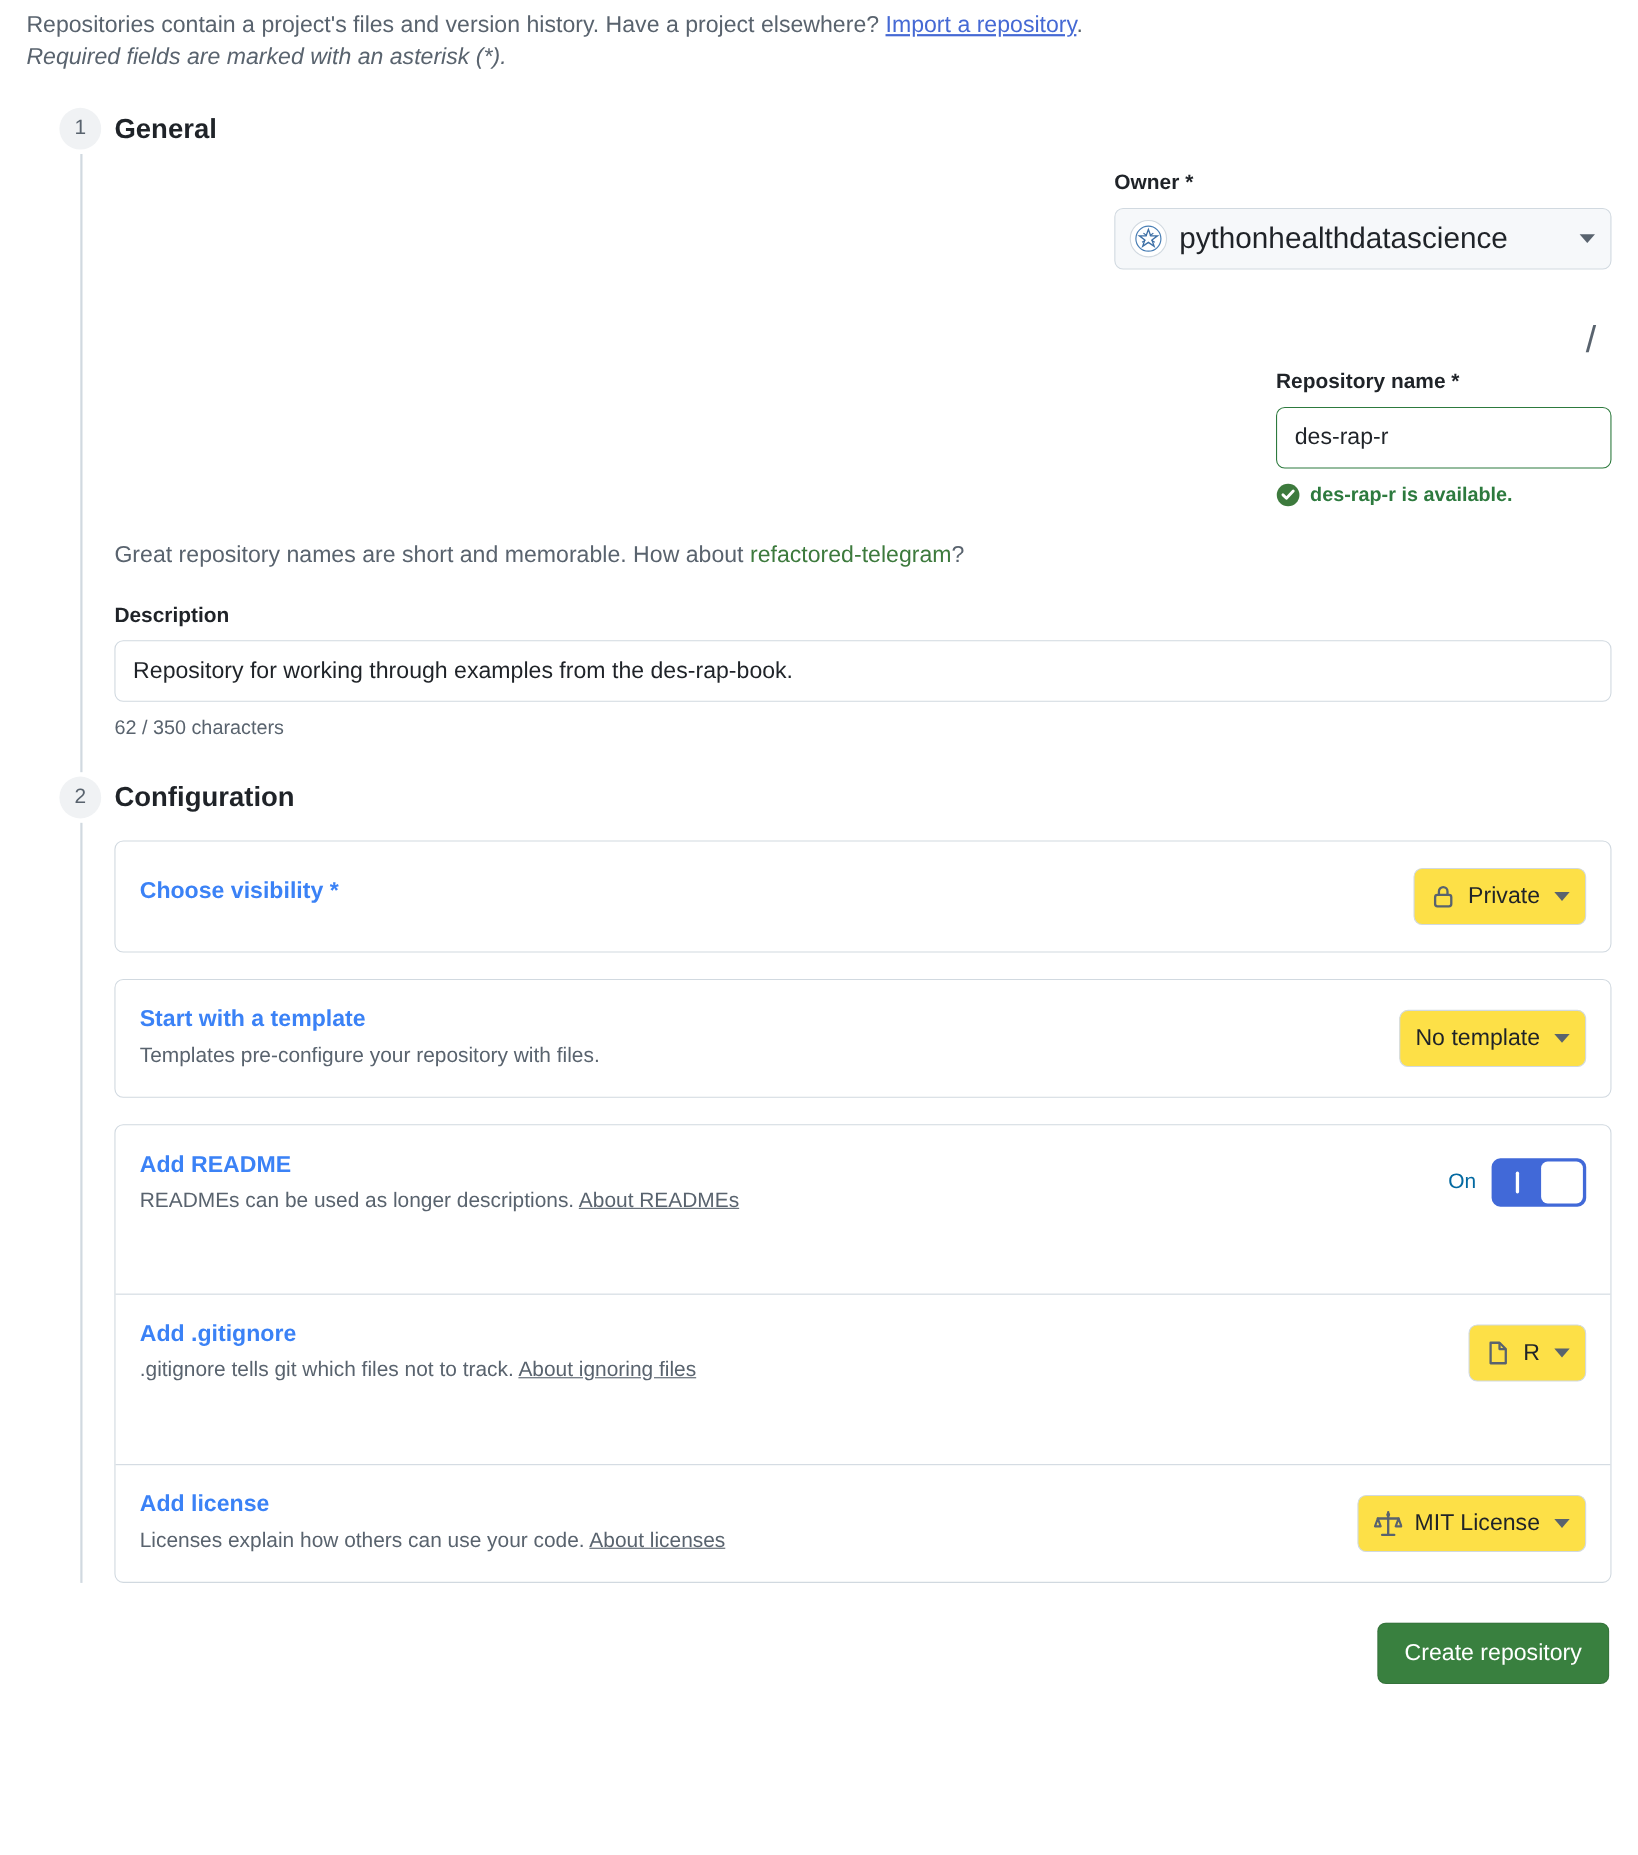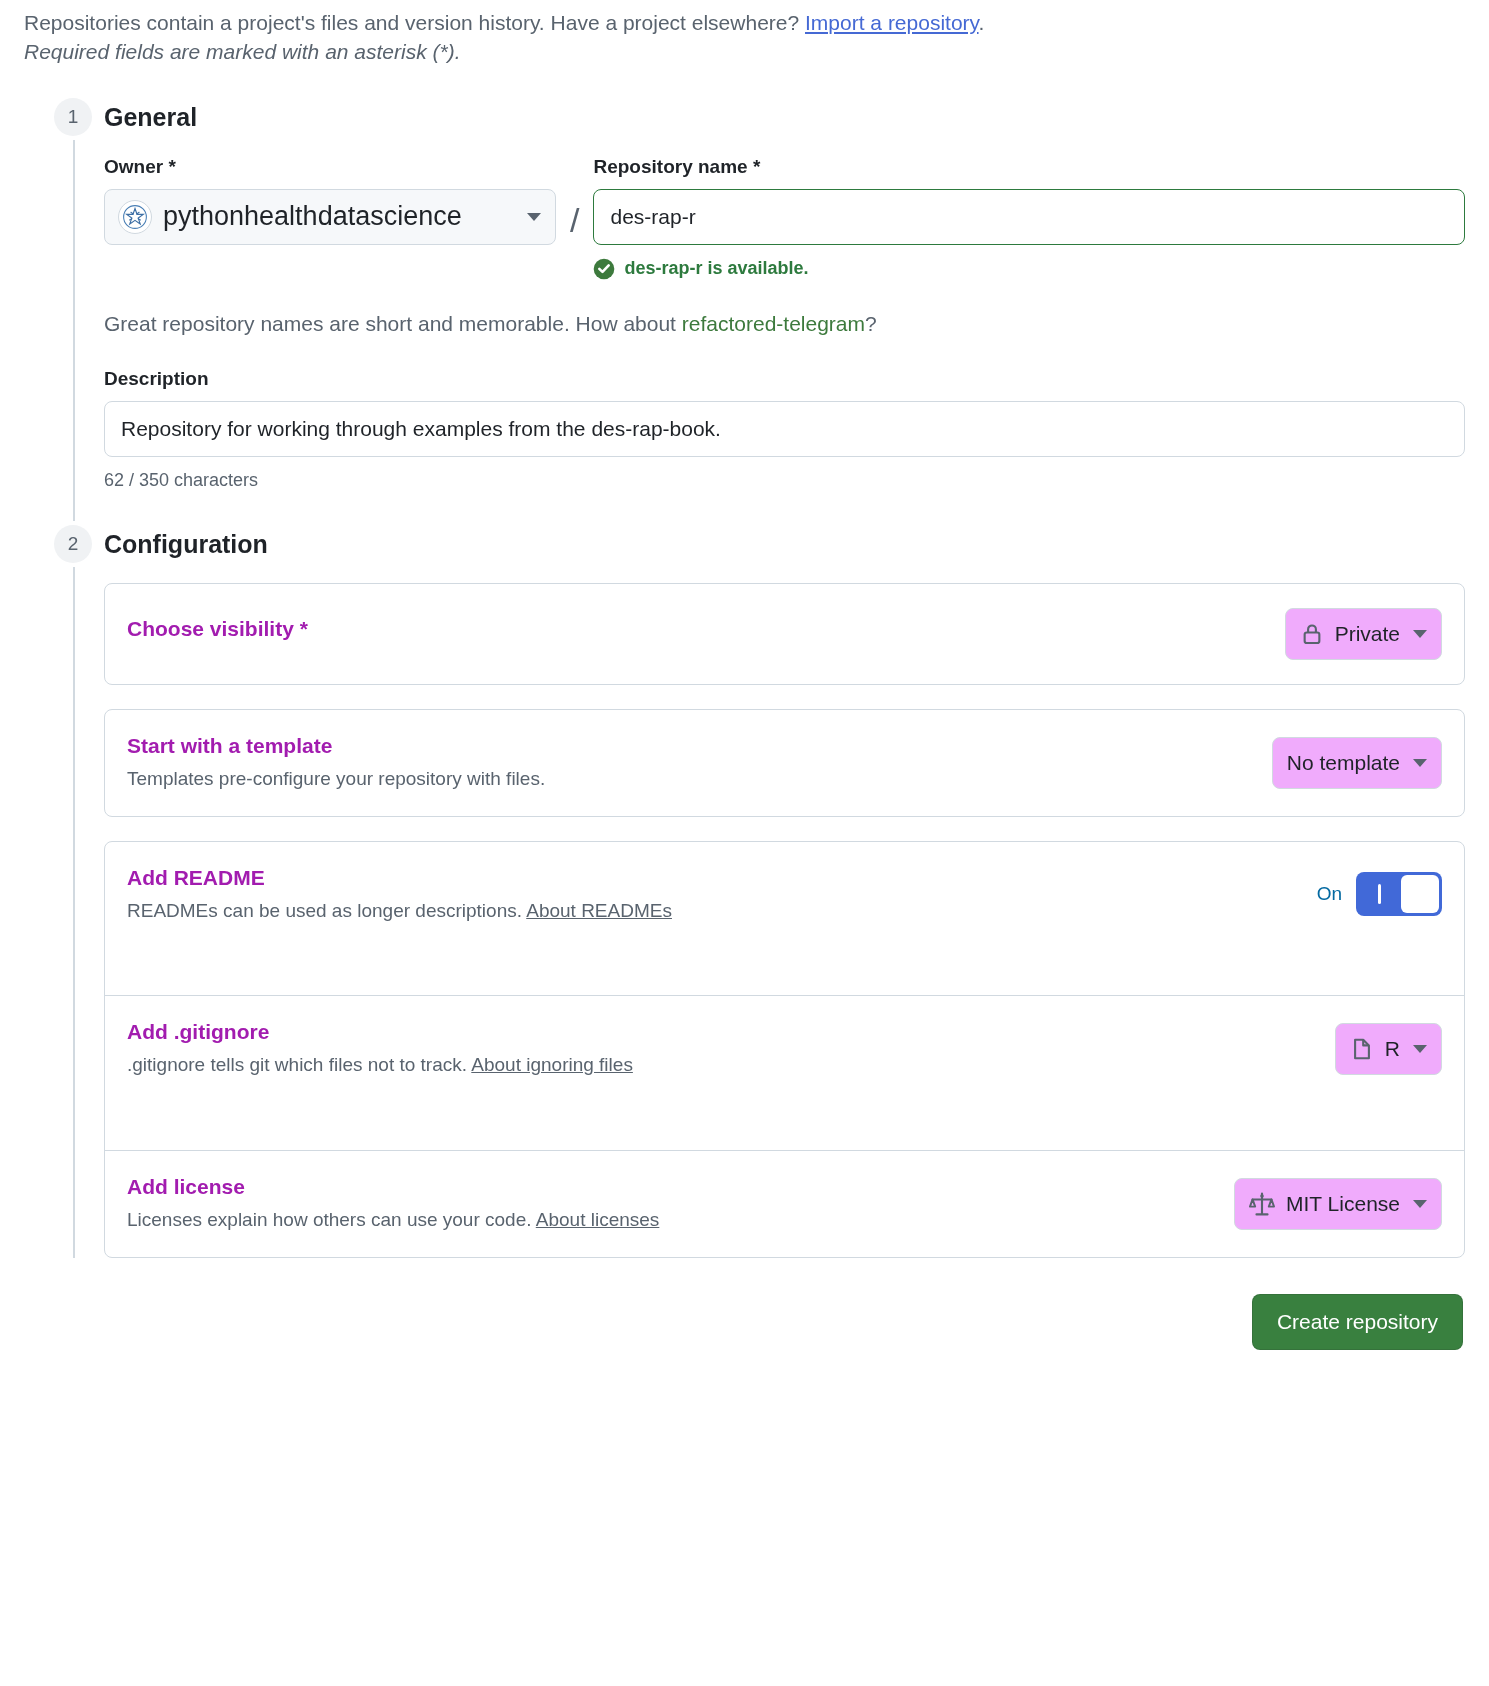--- a/index.html
+++ b/index.html
@@ -65,21 +65,21 @@
   .step.last .step-rail { bottom: 0; }
   .step-heading {
     font-size: 25px;
     font-weight: 700;
     margin: 0 0 20px 0;
     line-height: 38px;
     color: #1f2328;
   }
 
   
-  .owner-row { display: flex; align-items: flex-start; }
+  .owner-row { display: flex; align-items: flex-end; flex-direction: column; }
   .field-label {
     font-size: 19px;
     font-weight: 700;
     margin-bottom: 11px;
     color: #1f2328;
     display: block;
   }
   .owner-select {
     display: flex; align-items: center;
     gap: 11px;
@@ -173,41 +173,41 @@
     align-items: center;
     justify-content: space-between;
     padding: 24px 22px;
     gap: 20px;
   }
   .card-row + .card-row { border-top: 1px solid #d1d9e0; margin-top: 48px; }
   .row-text { min-width: 0; }
   .row-title {
     font-size: 21px;
     font-weight: 700;
-    color: #a21caf;
+    color: #3b82f6;
     margin: 0 0 9px 0;
   }
   .row-desc {
     font-size: 19px;
     color: #59636e;
     margin: 0;
     line-height: 1.3;
   }
   .row-desc a { color: #59636e; text-decoration: underline; }
 
   
   .dd-btn {
     display: inline-flex;
     align-items: center;
     gap: 11px;
     height: 52px;
     padding: 0 14px;
     border: 1px solid #d1d9e0;
     border-radius: 8px;
-    background: #f0abfc;
+    background: #fde047;
     font-size: 21px;
     color: #1f2328;
     cursor: pointer;
     white-space: nowrap;
     flex: none;
   }
   .dd-btn svg { flex: none; display: block; }
   .caret {
     width: 0; height: 0;
     border-left: 7px solid transparent;

